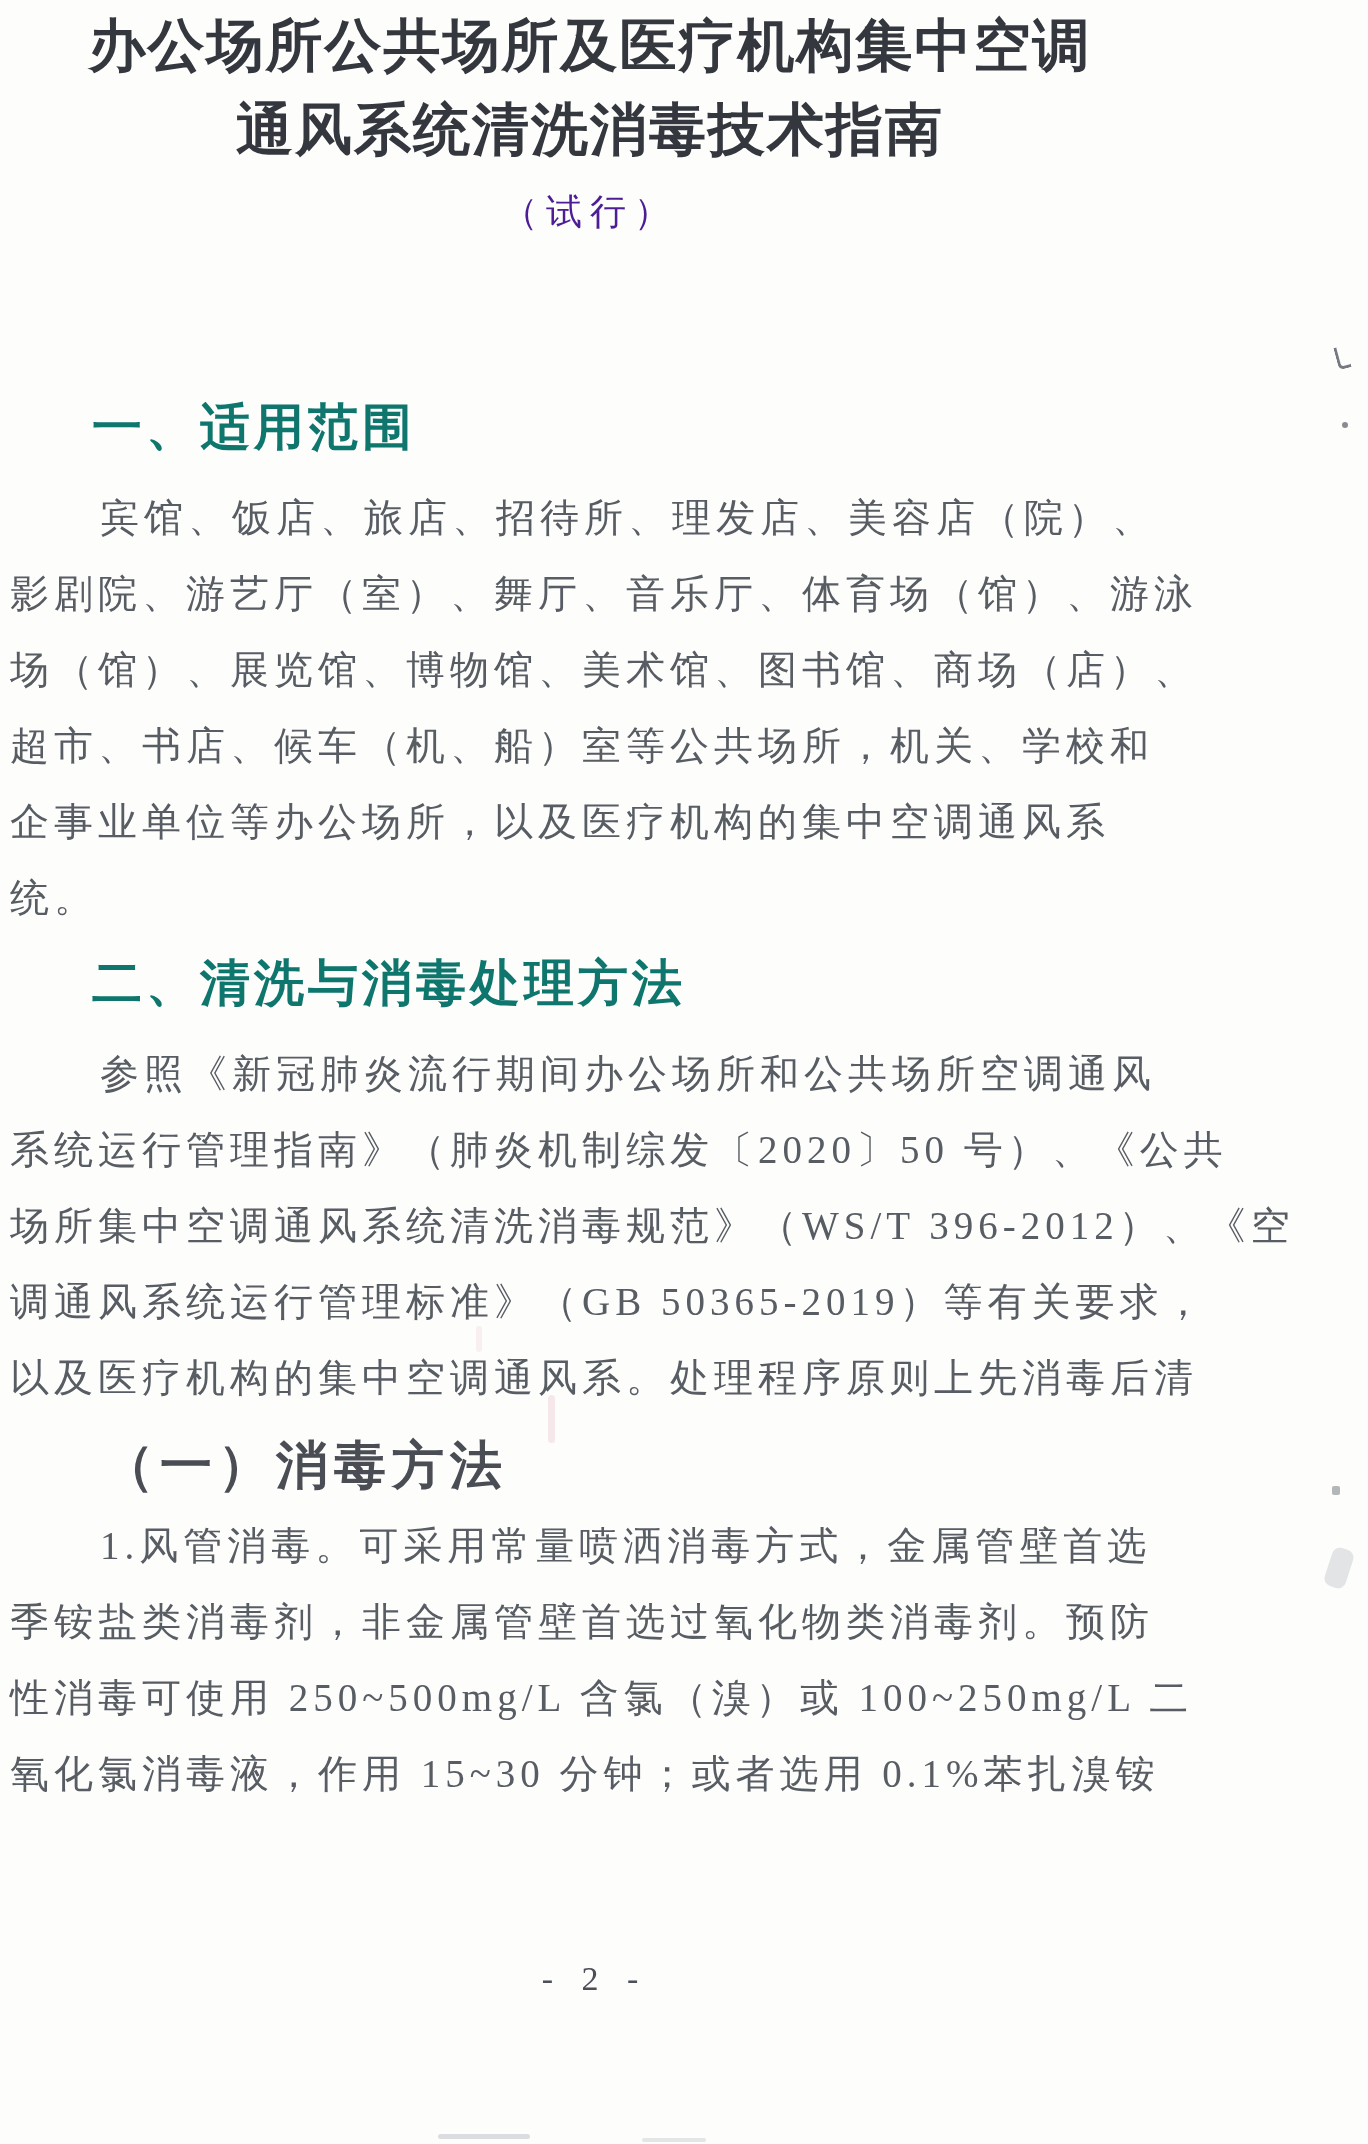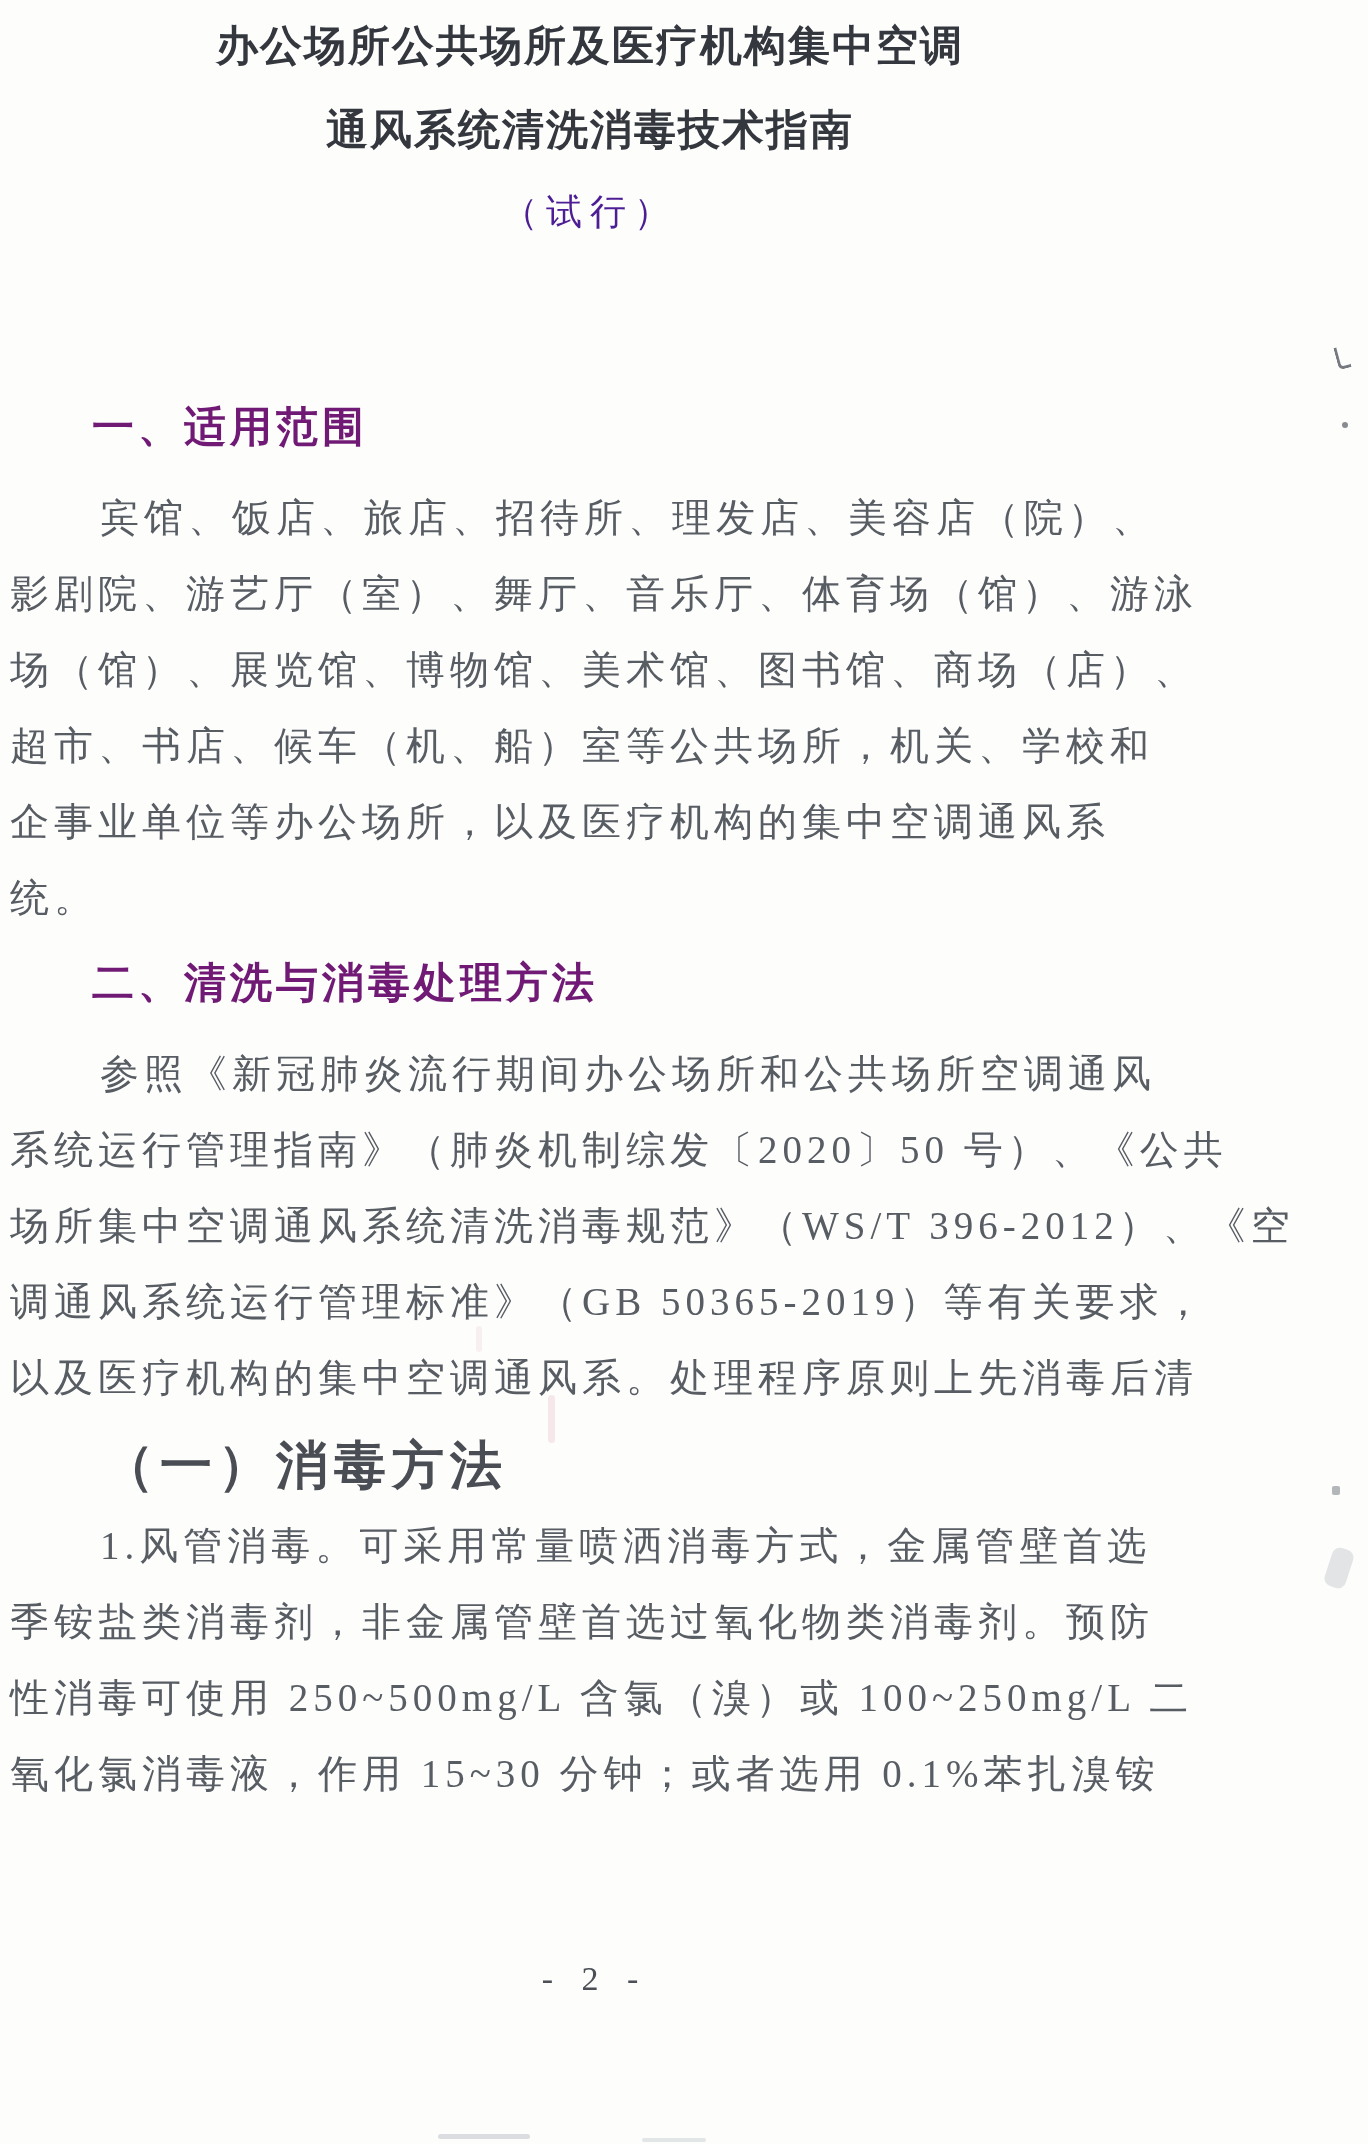--- a/index.html
+++ b/index.html
@@ -13,21 +13,21 @@
   }
   
   .title-block{
     position:absolute;
     top:4px;
     left:0;
     width:1180px;
     text-align:center;
   }
   .title-line{
-    font-size:42px;
+    font-size:57px;
     font-weight:700;
     color:#34383e;
     letter-spacing:2px;
     line-height:84px;
     white-space:nowrap;
   }
   .subtitle{
     margin-top:16px;
     font-size:36px;
     font-weight:400;
@@ -47,22 +47,22 @@
     font-size:39px;
     font-weight:400;
     color:#585d64;
     letter-spacing:5px;
     white-space:nowrap;
   }
   .indent{ text-indent:90px; }
   .h2{
     font-family:"Liberation Sans","DejaVu Sans",sans-serif;
     font-weight:700;
-    font-size:42px;
-    color:#701a75;
+    font-size:50px;
+    color:#0f766e;
     letter-spacing:4px;
     height:58px;
     line-height:58px;
     padding-left:82px;
     margin-top:18px;
     margin-bottom:24px;
     white-space:nowrap;
   }
   .h3{
     font-weight:700;

